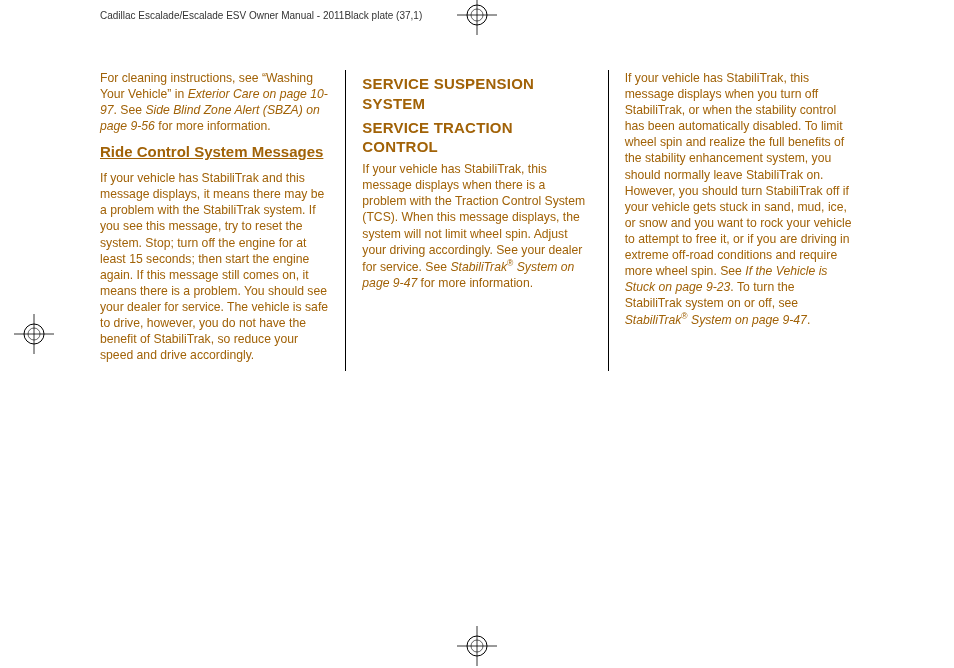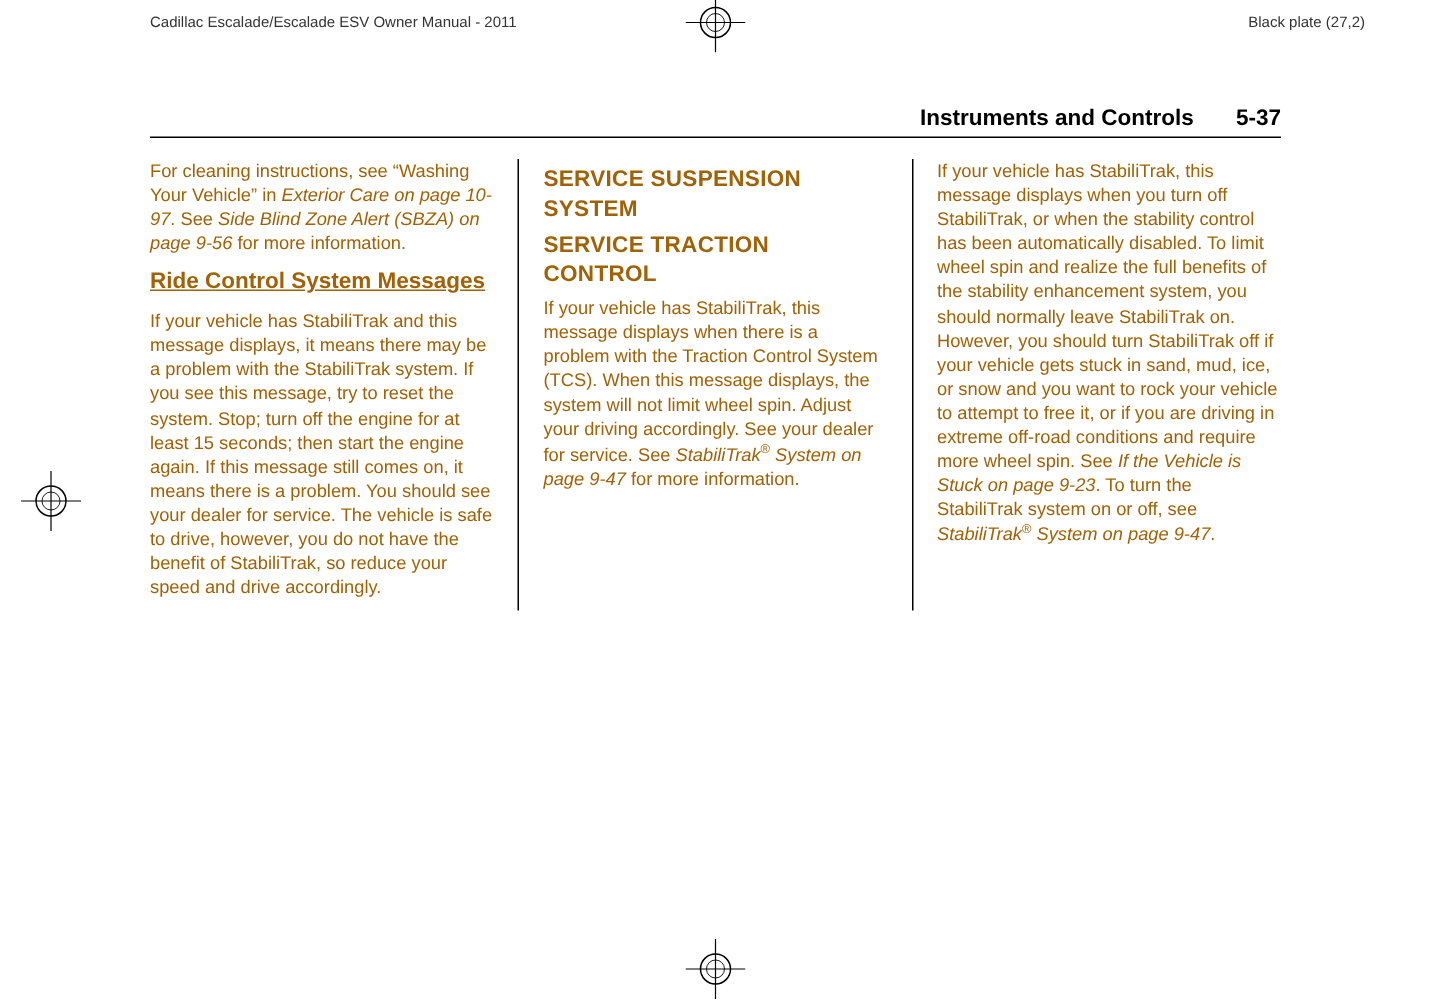--- a/index.html
+++ b/index.html
@@ -11,21 +11,20 @@
     position: relative;
     color: #000;
   }
   
   .top-header {
     position: absolute;
     top: 10px;
     left: 100px;
     right: 44px;
     display: flex;
-    justify-content: space-between;
     align-items: center;
     font-size: 10px;
     color: #333;
   }
   .top-header .left-info { }
   .top-header .right-info { }
   .reg-mark {
     position: absolute;
     width: 40px;
     height: 40px;
@@ -108,28 +107,24 @@
   <svg viewBox="0 0 40 40">
       <circle cx="20" cy="20" r="10" fill="none" stroke="#000" stroke-width="1"></circle>
       <circle cx="20" cy="20" r="6" fill="none" stroke="#000" stroke-width="0.6"></circle>
       <line x1="0" y1="20" x2="40" y2="20" stroke="#000" stroke-width="0.8"></line>
       <line x1="20" y1="0" x2="20" y2="40" stroke="#000" stroke-width="0.8"></line>
     </svg>
 </div>
 
 <div class="top-header">
   <span class="left-info">Cadillac Escalade/Escalade ESV Owner Manual - 2011</span>
-  <span class="right-info">Black plate (27,2)</span>
+  <span class="right-info">Black plate (37,1)</span>
 </div>
 
 <div class="page">
-  <div class="running-head">
-    <span class="sec-title">Instruments and Controls</span>
-    <span>5-37</span>
-  </div>
 
   <div class="columns">
 
     <div class="col">
       <p class="para">
         <span>For cleaning instructions, see “Washing Your Vehicle” in </span><span class="ital">Exterior Care on page 10-97</span><span>. See </span><span class="ital">Side Blind Zone Alert (SBZA) on page 9-56</span><span> for more information.</span>
       </p>
       <h2 class="section-h">Ride Control System Messages</h2>
       <p class="para">If your vehicle has StabiliTrak and this message displays, it means there may be a problem with the StabiliTrak system. If you see this message, try to reset the system. Stop; turn off the engine for at least 15 seconds; then start the engine again. If this message still comes on, it means there is a problem. You should see your dealer for service. The vehicle is safe to drive, however, you do not have the benefit of StabiliTrak, so reduce your speed and drive accordingly.</p>
     </div>

